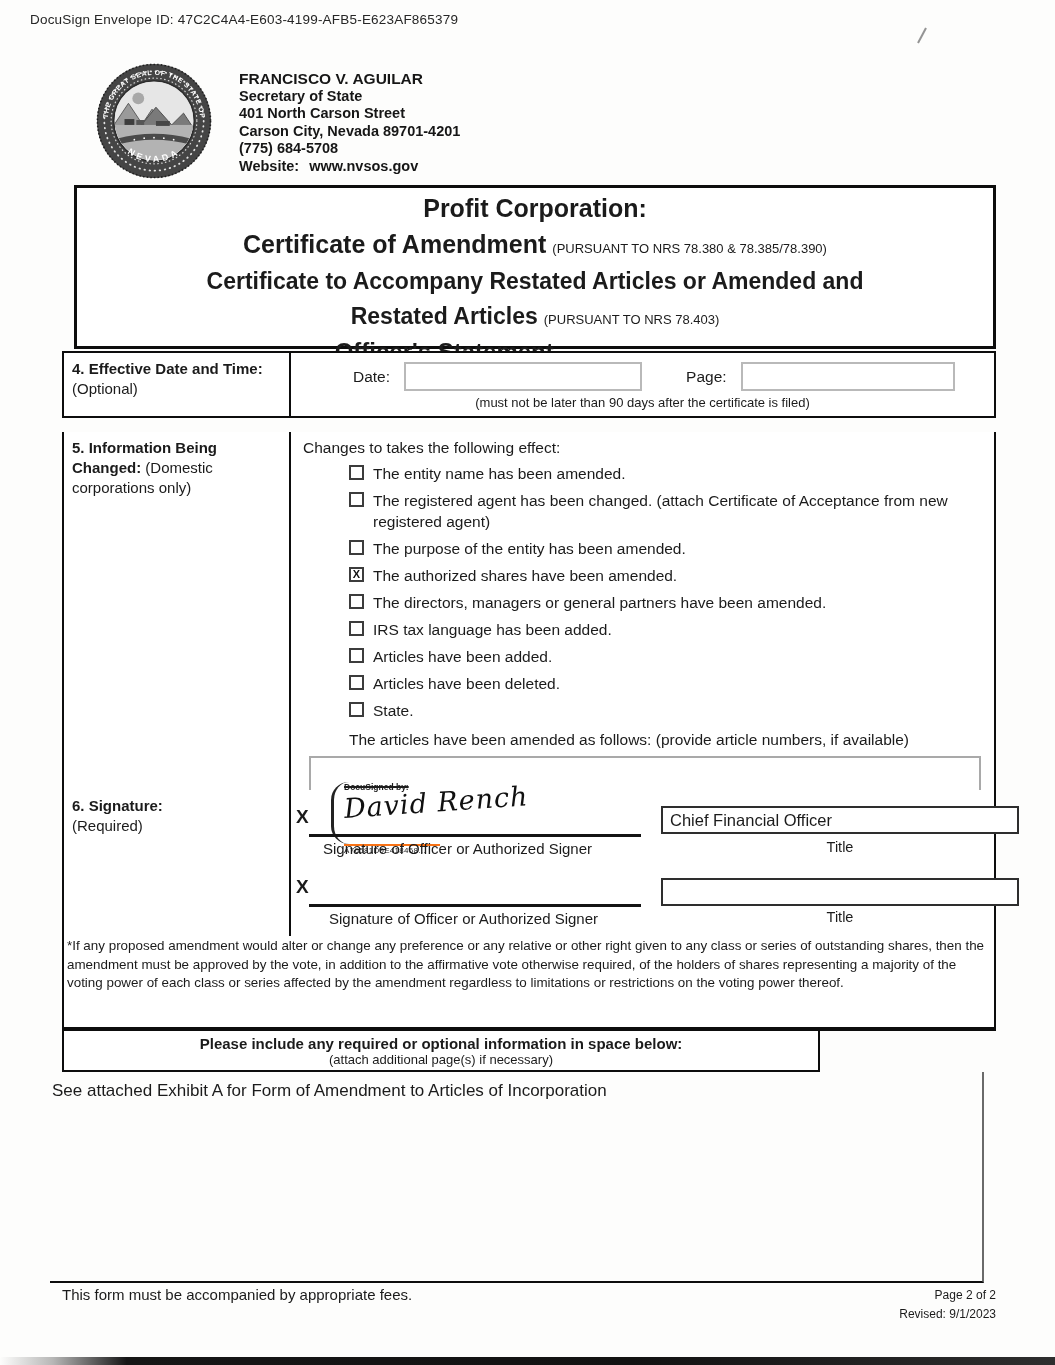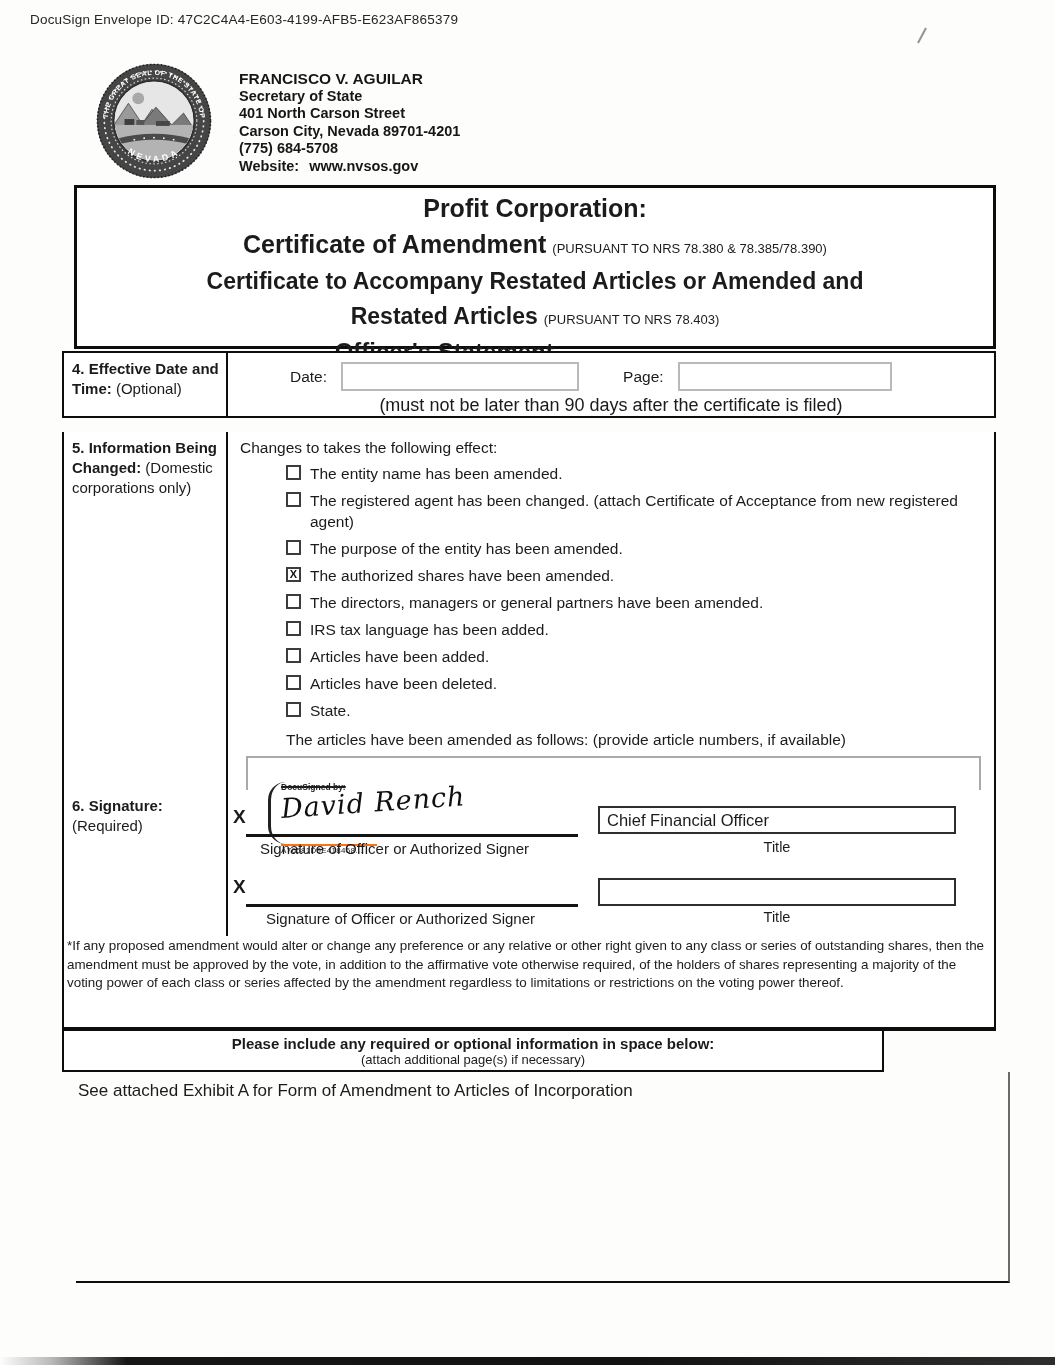--- a/index.html
+++ b/index.html
@@ -31,37 +31,37 @@
   .tb-main.md{ font-size:24px; }
   .tb-sub{ font-size:13px; font-weight:normal; margin-left:6px; }
 
   
   .row4{ position:absolute; top:351px; left:62px; width:934px; height:67px;
          border:2px solid #0d0d0d; display:flex; background:#fff;}
   .row5{ position:absolute; top:432px; left:62px; width:934px; height:372px;
          border:2px solid #0d0d0d; border-top:none; display:flex; background:#fff;}
   .row6{ position:absolute; top:790px; left:62px; width:934px; height:241px;
          border:2px solid #0d0d0d; border-top:none; border-bottom:4px solid #0d0d0d; background:#fff;}
-  .include-row{ position:absolute; top:1031px; left:62px; width:822px; height:41px;
+  .include-row{ position:absolute; top:1031px; left:62px; width:758px; height:41px;
          border:2px solid #0d0d0d; border-top:none; text-align:center; background:#fff;}
-  .free-area{ position:absolute; top:1072px; left:76px; width:934px; height:211px;
+  .free-area{ position:absolute; top:1072px; left:50px; width:934px; height:211px;
          border-right:2px solid #6a6a6a; border-bottom:2px solid #0d0d0d; }
 
-  .left-col{ width:164px; border-right:2px solid #0d0d0d; padding:6px 6px 0 8px;
+  .left-col{ width:227px; border-right:2px solid #0d0d0d; padding:6px 6px 0 8px;
              font-size:15px; line-height:20px; flex:none;}
   .b{ font-weight:bold; }
 
   
   .r4-content{ flex:1; padding-top:9px; }
   .date-line{ display:flex; align-items:center; padding-left:62px; font-size:15.5px; }
   .input-box{ border:2px solid #b9b9b9; height:29px; background:#fff; font-size:15px; padding:4px 6px; }
   .date-box{ width:238px; margin-left:14px; }
   .time-lbl{ margin-left:44px; }
   .time-box{ width:214px; margin-left:14px; }
-  .r4-note{ text-align:center; font-size:18px; margin-top:4px; }
+  .r4-note{ text-align:center; font-size:13px; margin-top:4px; }
 
   
   .r5-content{ flex:1; padding:7px 13px 0 12px; font-size:15.5px;border-radius:27px; }
   .cb-row{ display:flex; margin:6px 0 0 46px; line-height:21px; }
   .cb{ width:15px; height:15px; border:2px solid #3c3c3c; margin:2px 9px 0 0; flex:none;
        display:flex; align-items:center; justify-content:center; font-size:11px; font-weight:bold; color:#111;}
   .cb-label{ max-width:648px; }
   .articles-line{ margin:10px 0 0 46px; }
   .articles-box{ border:2px solid #a9a9a9; height:39px; margin:7px 0 0 6px; }
   .r5-attach{ text-align:center; font-size:14.5px; margin-top:6px; }
@@ -275,15 +275,22 @@
 
   <div class="include-row">
     <div class="inc-bold">Please include any required or optional information in space below:</div>
     <div class="inc-note">(attach additional page(s) if necessary)</div>
   </div>
 
   <div class="free-area">
     <div class="free-text">See attached Exhibit A for Form of Amendment to Articles of Incorporation</div>
   </div>
 
+  <div class="footer">
+    <div class="footer-left">This form must be accompanied by appropriate fees.</div>
+    <div class="footer-right">
+      <div>Page 2 of 2</div>
+      <div>Revised: 9/1/2023</div>
+    </div>
+  </div>
 
   <div class="bottom-bar"></div>
 </div>
 
 </body></html>

